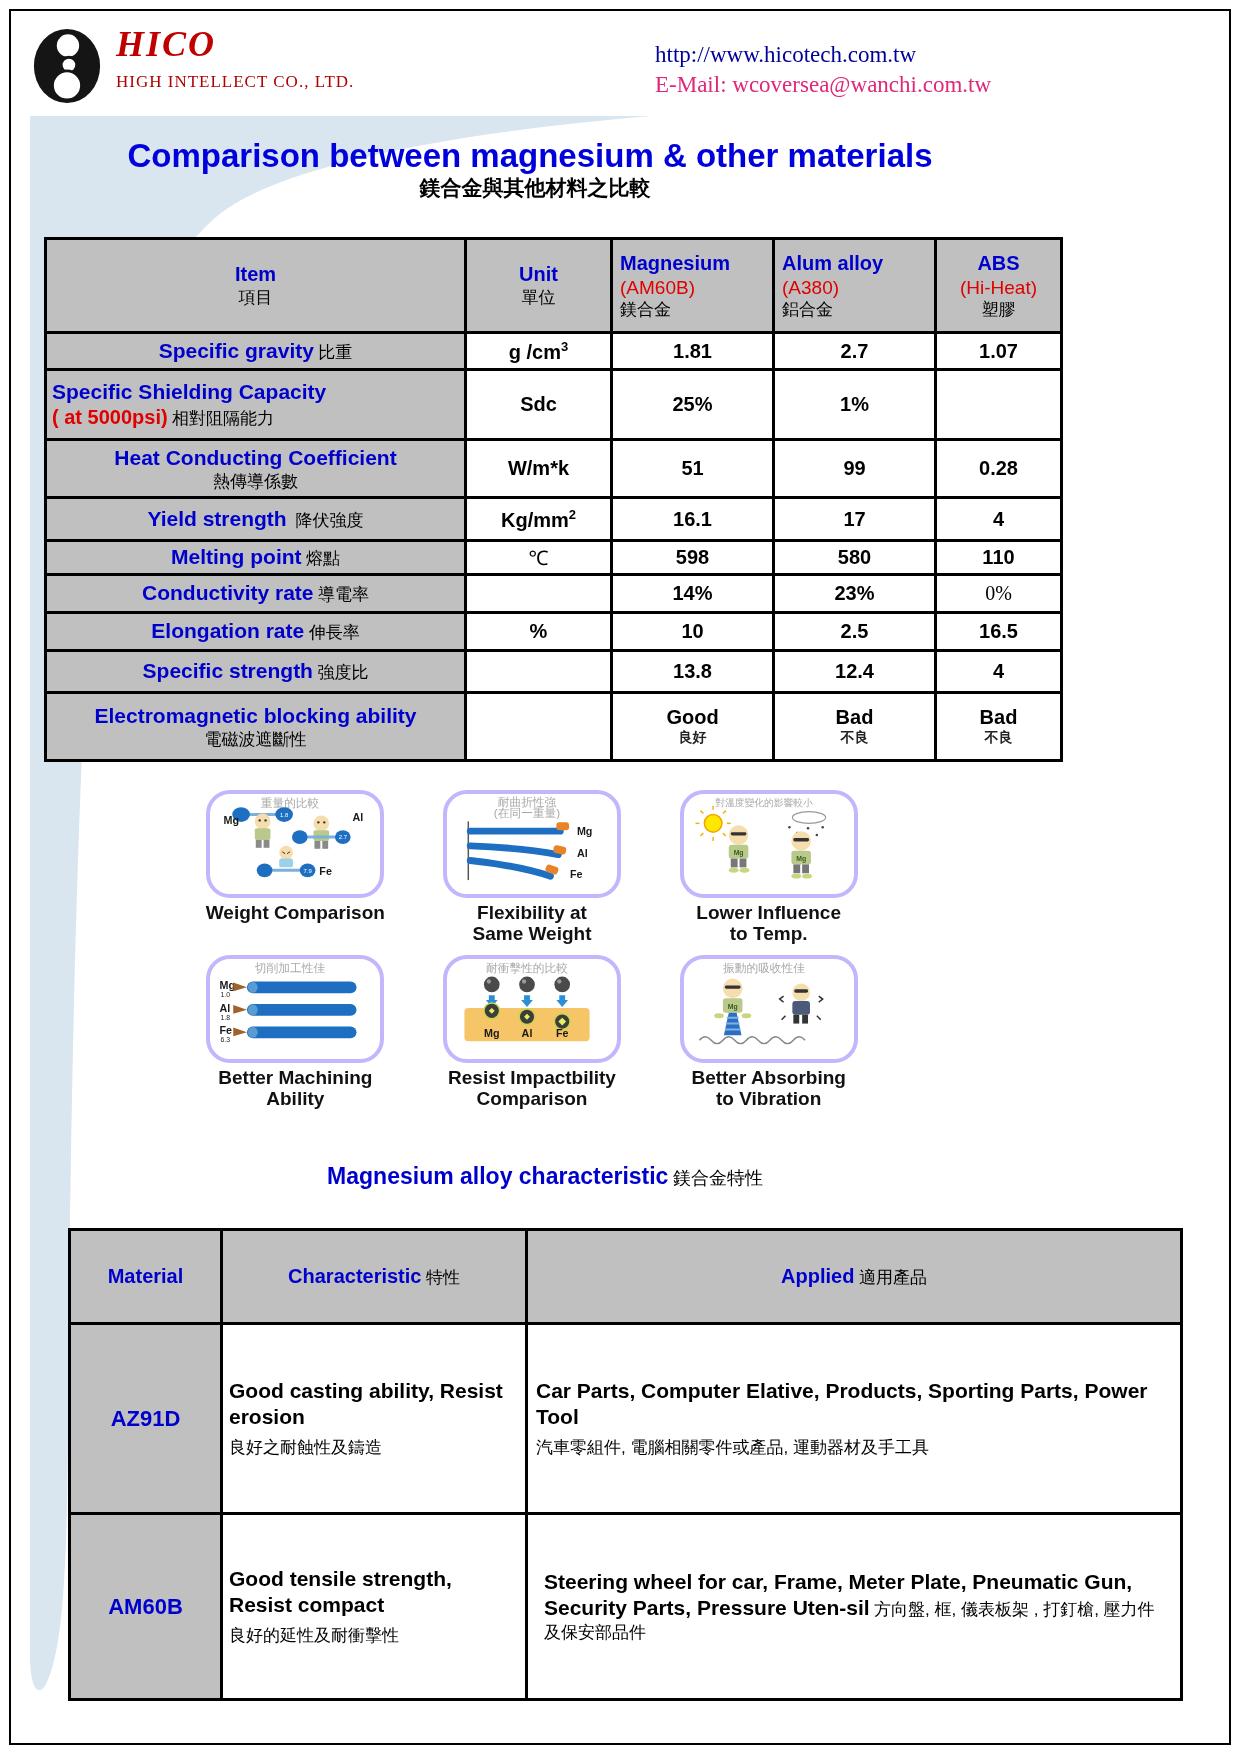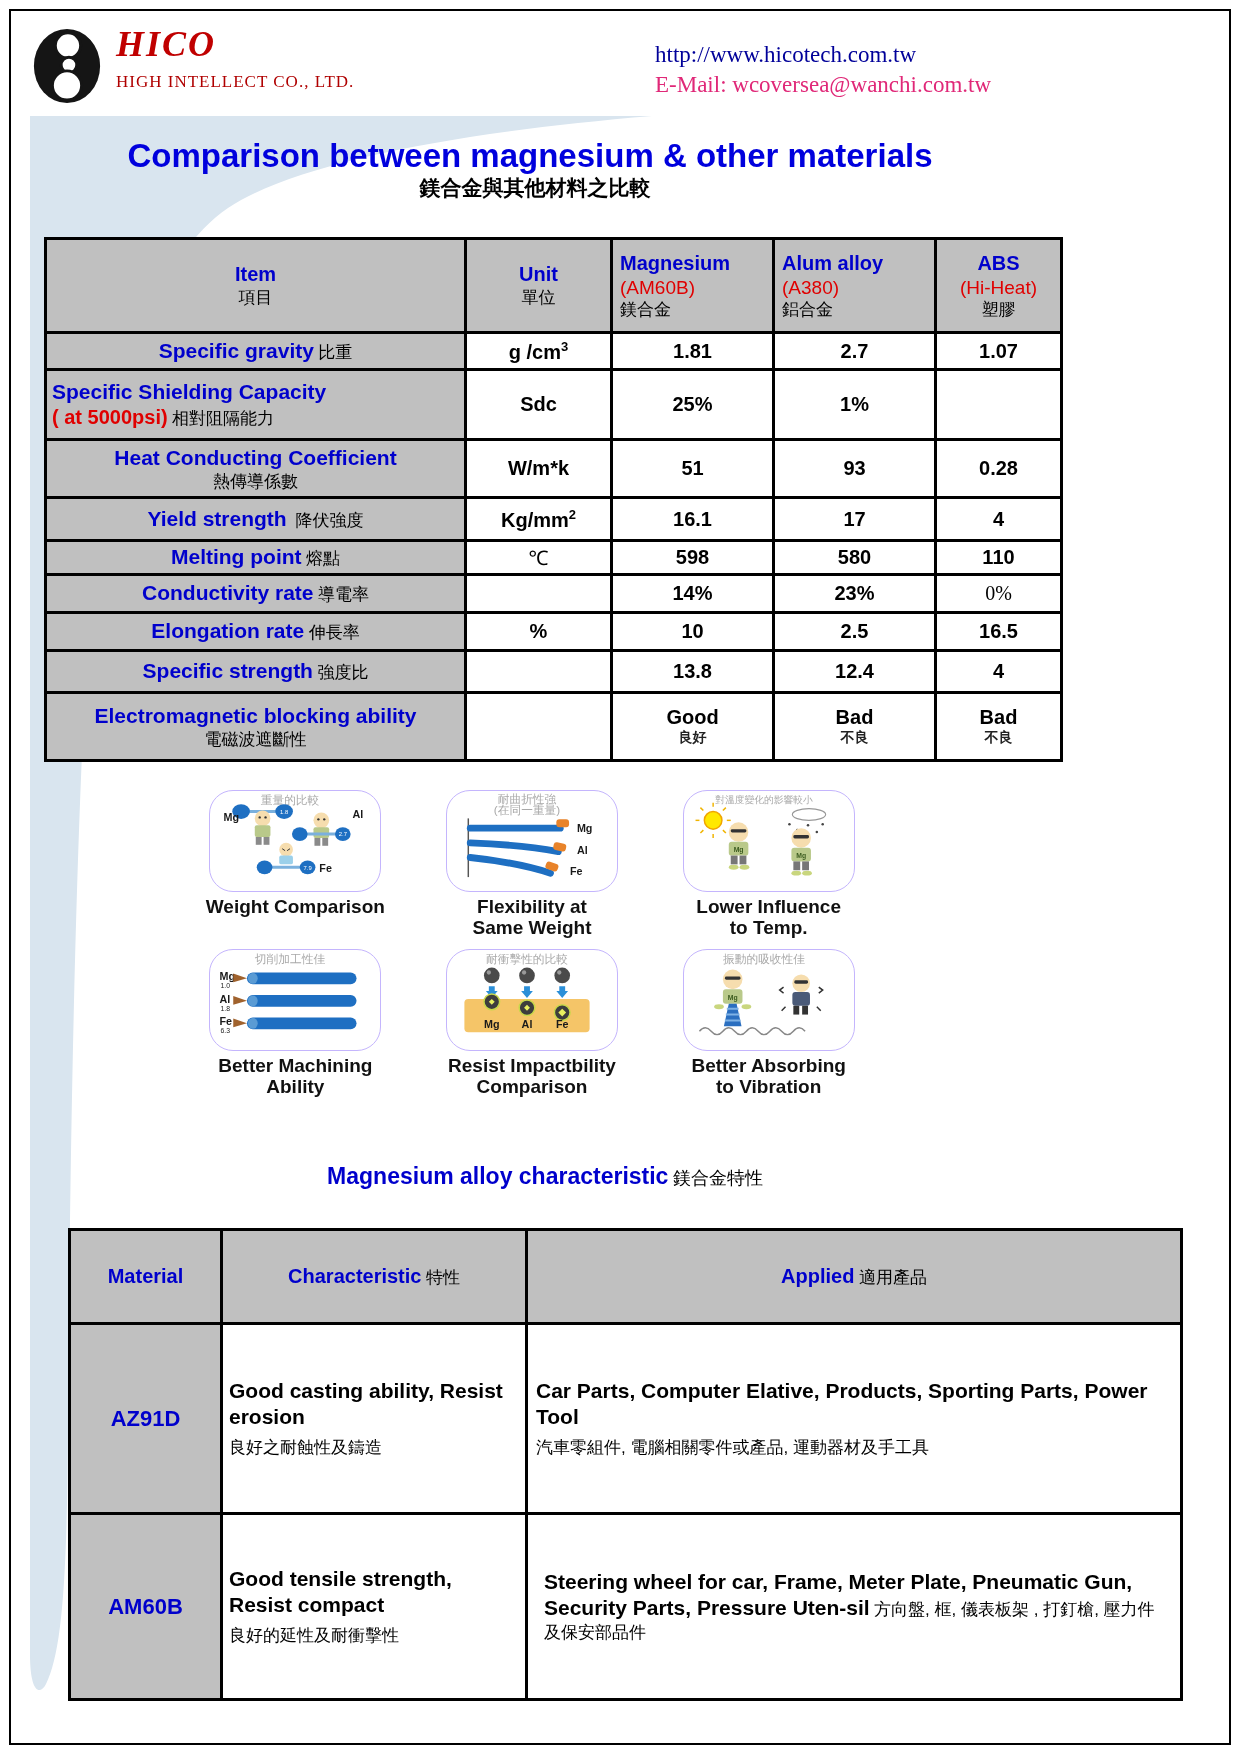--- a/index.html
+++ b/index.html
@@ -41,21 +41,21 @@
   .zh14{font-size:14px;color:#222;font-weight:bold;}
   .val{background:#fff;text-align:center;font-weight:bold;font-size:20px;color:#000;}
   sup{font-size:13px;}
   .hpad{padding-left:7px;}
   .lh{line-height:1.25;}
 
   
   .panels{left:180px;top:790px;width:704px;display:grid;grid-template-columns:repeat(3,1fr);
           row-gap:10px;column-gap:6px;}
   .panel{display:flex;flex-direction:column;align-items:center;}
-  .panel-box{width:170px;height:100px;border:1px solid #c4b5fd;border-radius:24px;background:#fff;}
+  .panel-box{width:170px;height:100px;border:4px solid #c4b5fd;border-radius:24px;background:#fff;}
   .caption{margin-top:4px;font-weight:bold;font-size:19px;line-height:1.12;text-align:center;color:#111;}
 
   .sec2-title{left:0;top:1163px;width:1090px;text-align:center;}
   .sec2-en{font-size:23px;font-weight:bold;color:#0000cc;}
   .sec2-zh{font-size:18px;color:#000;}
 
   svg text{font-family:"Liberation Sans",sans-serif;}
   .pt{fill:#a9a9a9;font-size:12px;}
   .pt-s{fill:#a9a9a9;font-size:10px;}
   .lbl{fill:#1a1a1a;font-size:11px;font-weight:bold;}
@@ -151,21 +151,21 @@
       <td class="val">1%</td>
       <td class="val"></td>
     </tr>
     <tr style="height:58px">
       <td class="gray center lh">
         <div class="blue b21">Heat Conducting Coefficient</div>
         <div class="zh17">熱傳導係數</div>
       </td>
       <td class="val">W/m*k</td>
       <td class="val">51</td>
-      <td class="val">93</td>
+      <td class="val">99</td>
       <td class="val">0.28</td>
     </tr>
     <tr style="height:43px">
       <td class="gray center">
         <span class="blue b21">Yield strength</span>&nbsp; <span class="zh17">降伏強度</span>
       </td>
       <td class="val"><span>Kg/mm</span><sup>2</sup></td>
       <td class="val">16.1</td>
       <td class="val">17</td>
       <td class="val">4</td>

